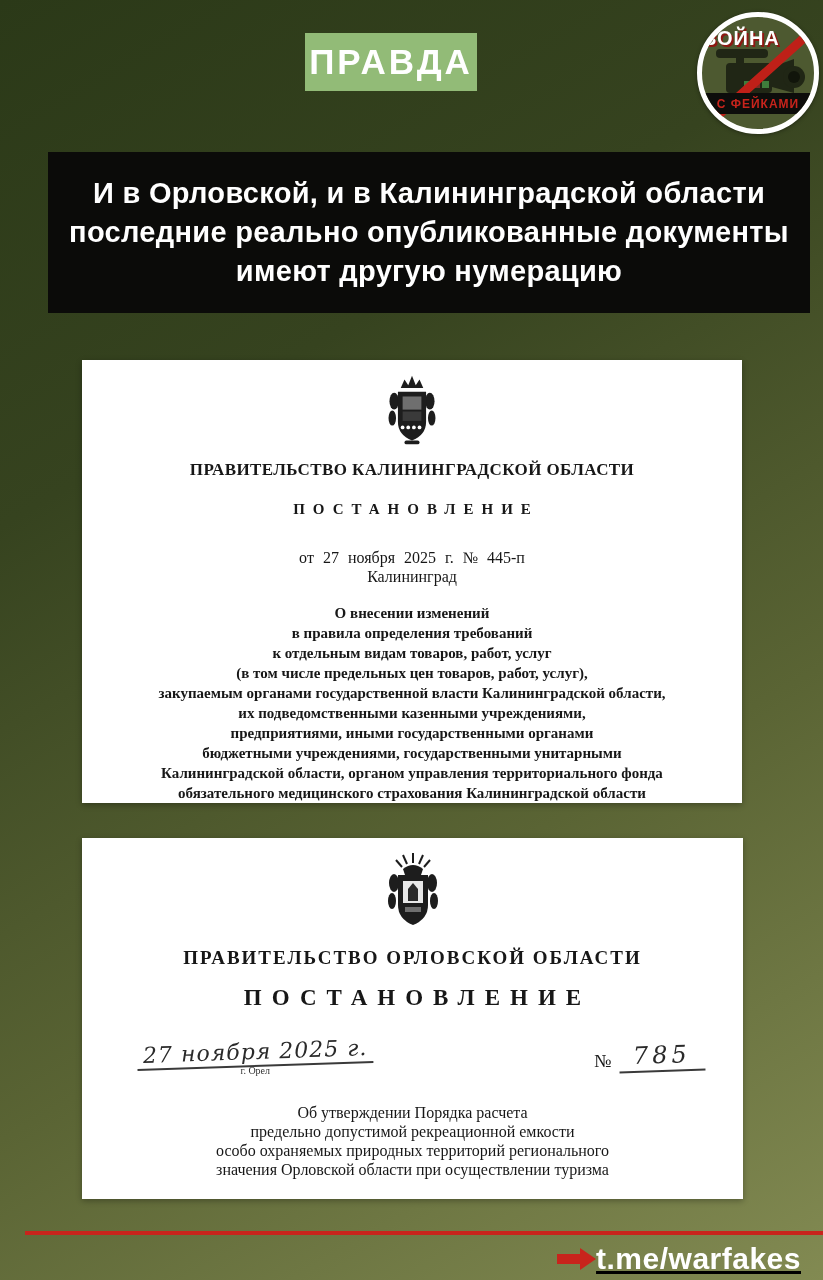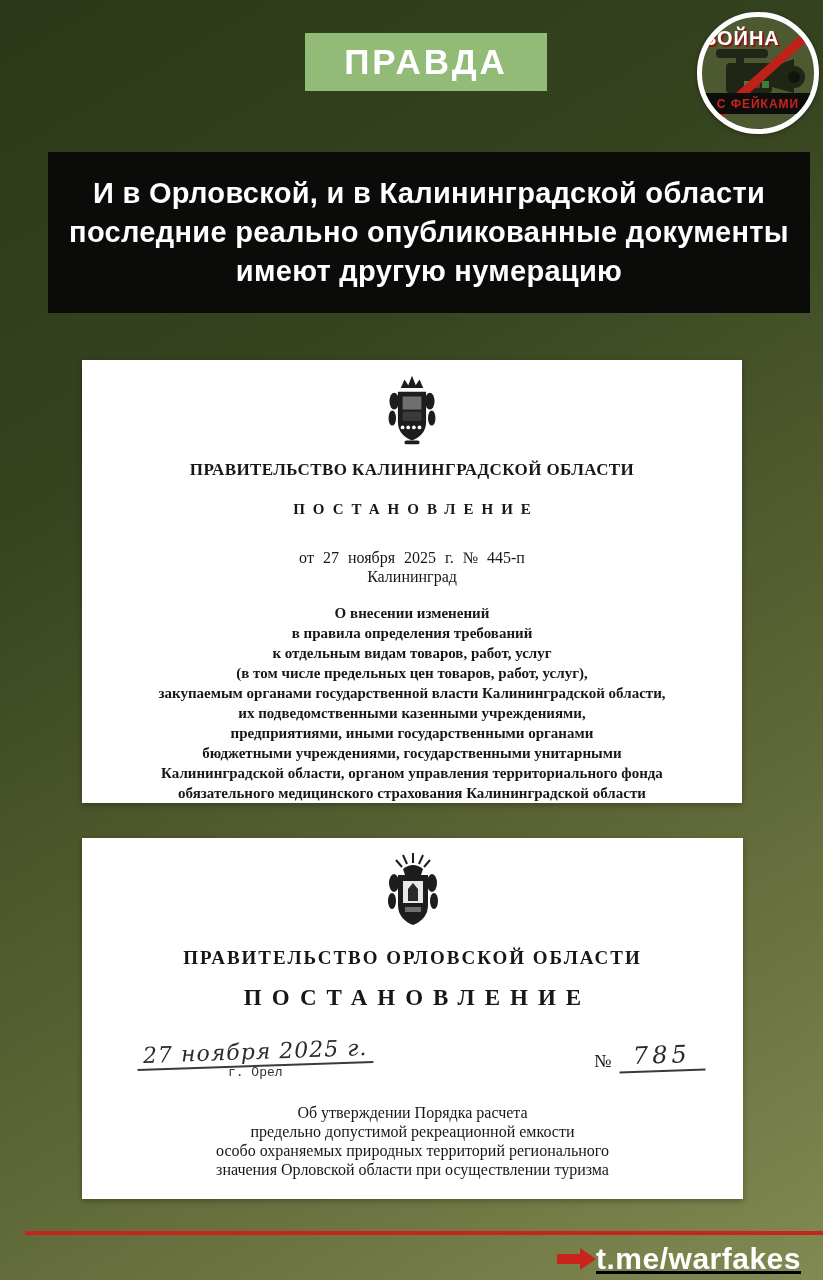--- a/index.html
+++ b/index.html
@@ -11,21 +11,21 @@
     background:linear-gradient(150deg,
       var(--bg-dark,#2b3918) 0%,
       #36431f 30%,
       #5a6434 65%,
       var(--bg-light,#828a52) 100%);
     font-family:"Liberation Sans",sans-serif;
   }
 
   
   .truth-box{
-    position:absolute;left:305px;top:33px;width:242px;height:58px;
+    position:absolute;left:305px;top:33px;width:172px;height:58px;
     background:var(--truth-green,#92bb77);
     display:flex;align-items:center;justify-content:center;
   }
   .truth-box span{
     color:#fff;font-size:35px;font-weight:bold;letter-spacing:3px;
   }
 
   .logo{
     position:absolute;left:697px;top:12px;width:112px;height:112px;
     border-radius:50%;
@@ -95,21 +95,21 @@
   }
   .hw{
     font-family:"DejaVu Serif",serif;font-style:italic;color:#2a2a2a;
   }
   .hw-date-wrap{position:absolute;left:55px;top:0;text-align:center;}
   .hw-date{
     display:inline-block;font-size:22px;letter-spacing:1px;
     border-bottom:2px solid #3a3a3a;padding:0 6px 1px 6px;
     transform:rotate(-2deg);
   }
-  .hw-place{font-size:13px;color:#333;margin-top:-2px;font-family:Liberation Mono, monospace;font-style:normal;}
+  .hw-place{font-size:10px;color:#333;margin-top:-2px;font-family:Liberation Serif, serif;font-style:normal;}
   .num-wrap{position:absolute;right:38px;top:2px;display:flex;align-items:flex-end;gap:8px;}
   .num-sign{font-size:18px;}
   .hw-num{
     font-size:24px;letter-spacing:4px;border-bottom:2px solid #3a3a3a;
     padding:0 14px 1px 14px;transform:rotate(-2deg);display:inline-block;
   }
   .doc2-title{margin-top:16px;text-align:center;font-family:Liberation Serif, serif;}
   .doc2-title div{font-size:16px;line-height:19px;white-space:nowrap;}
 
   

